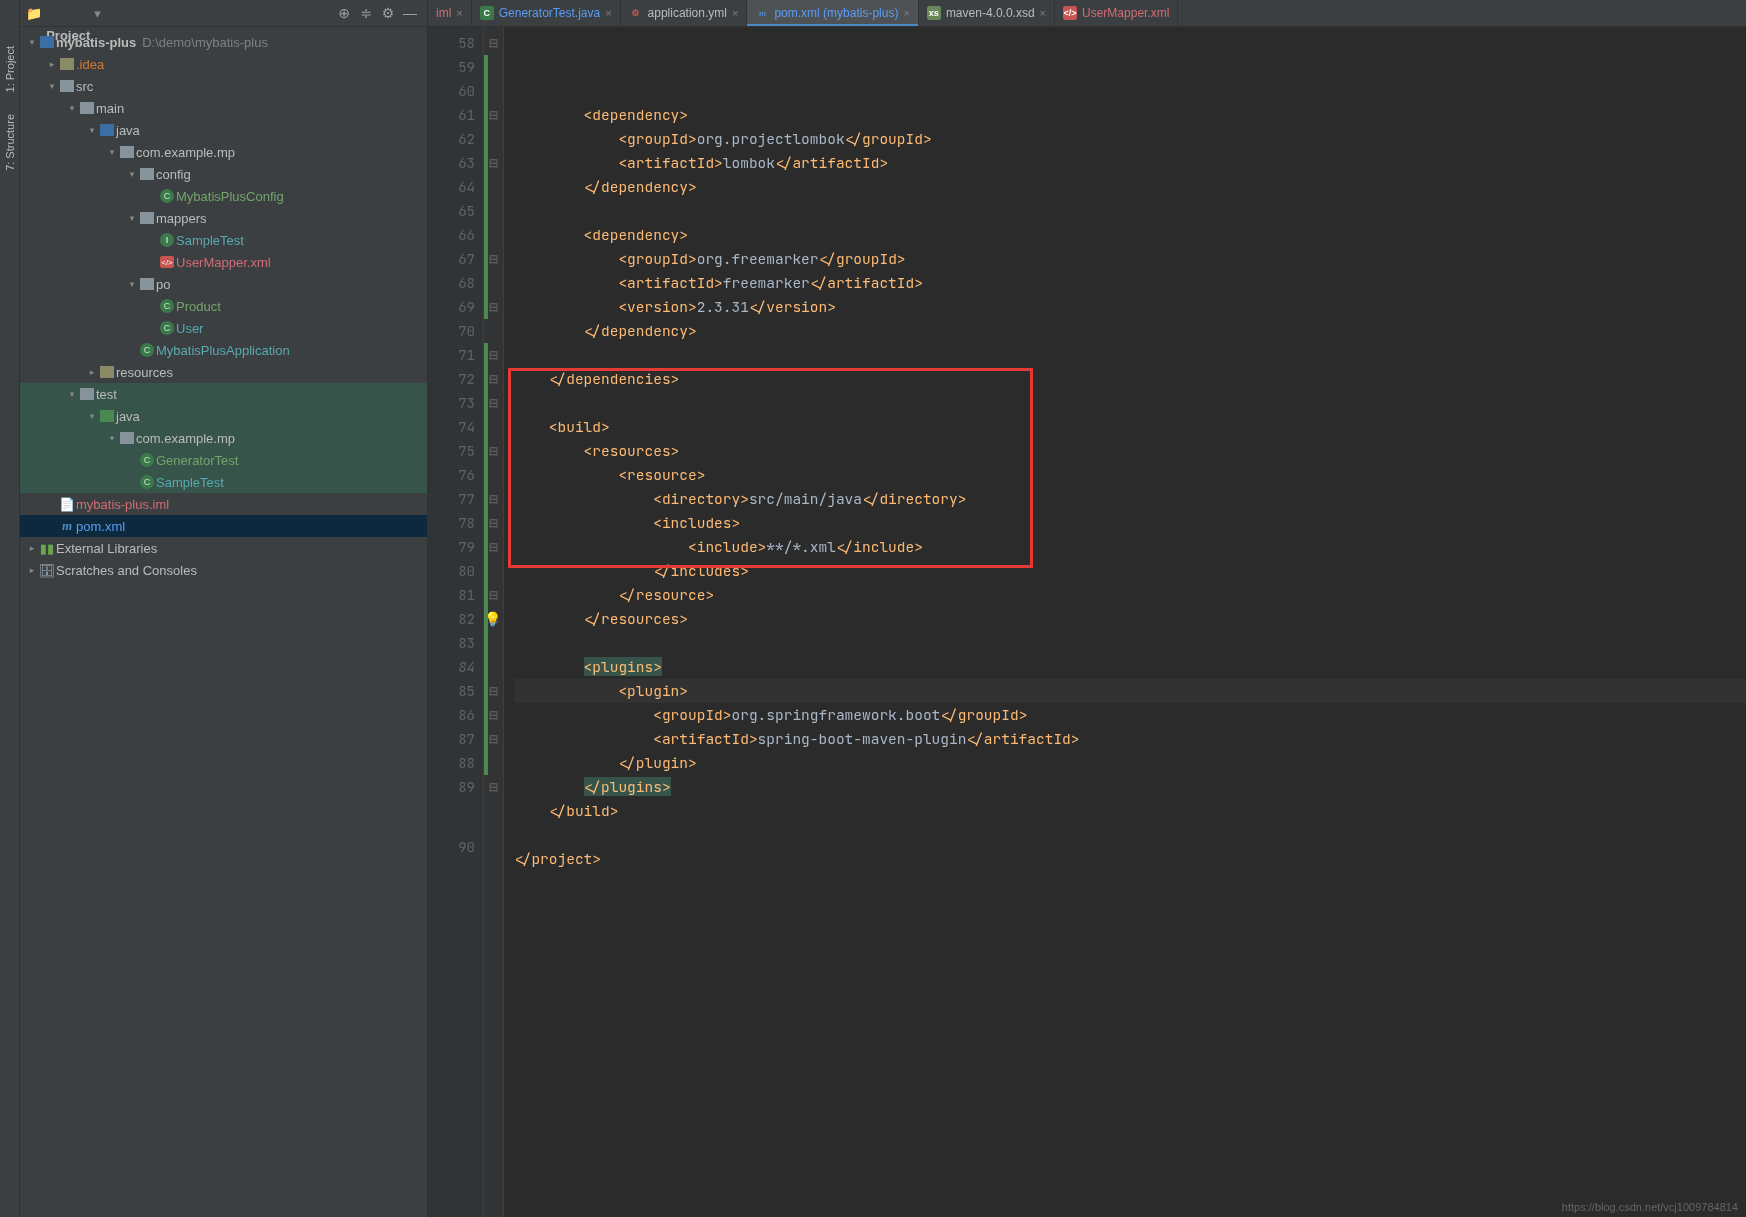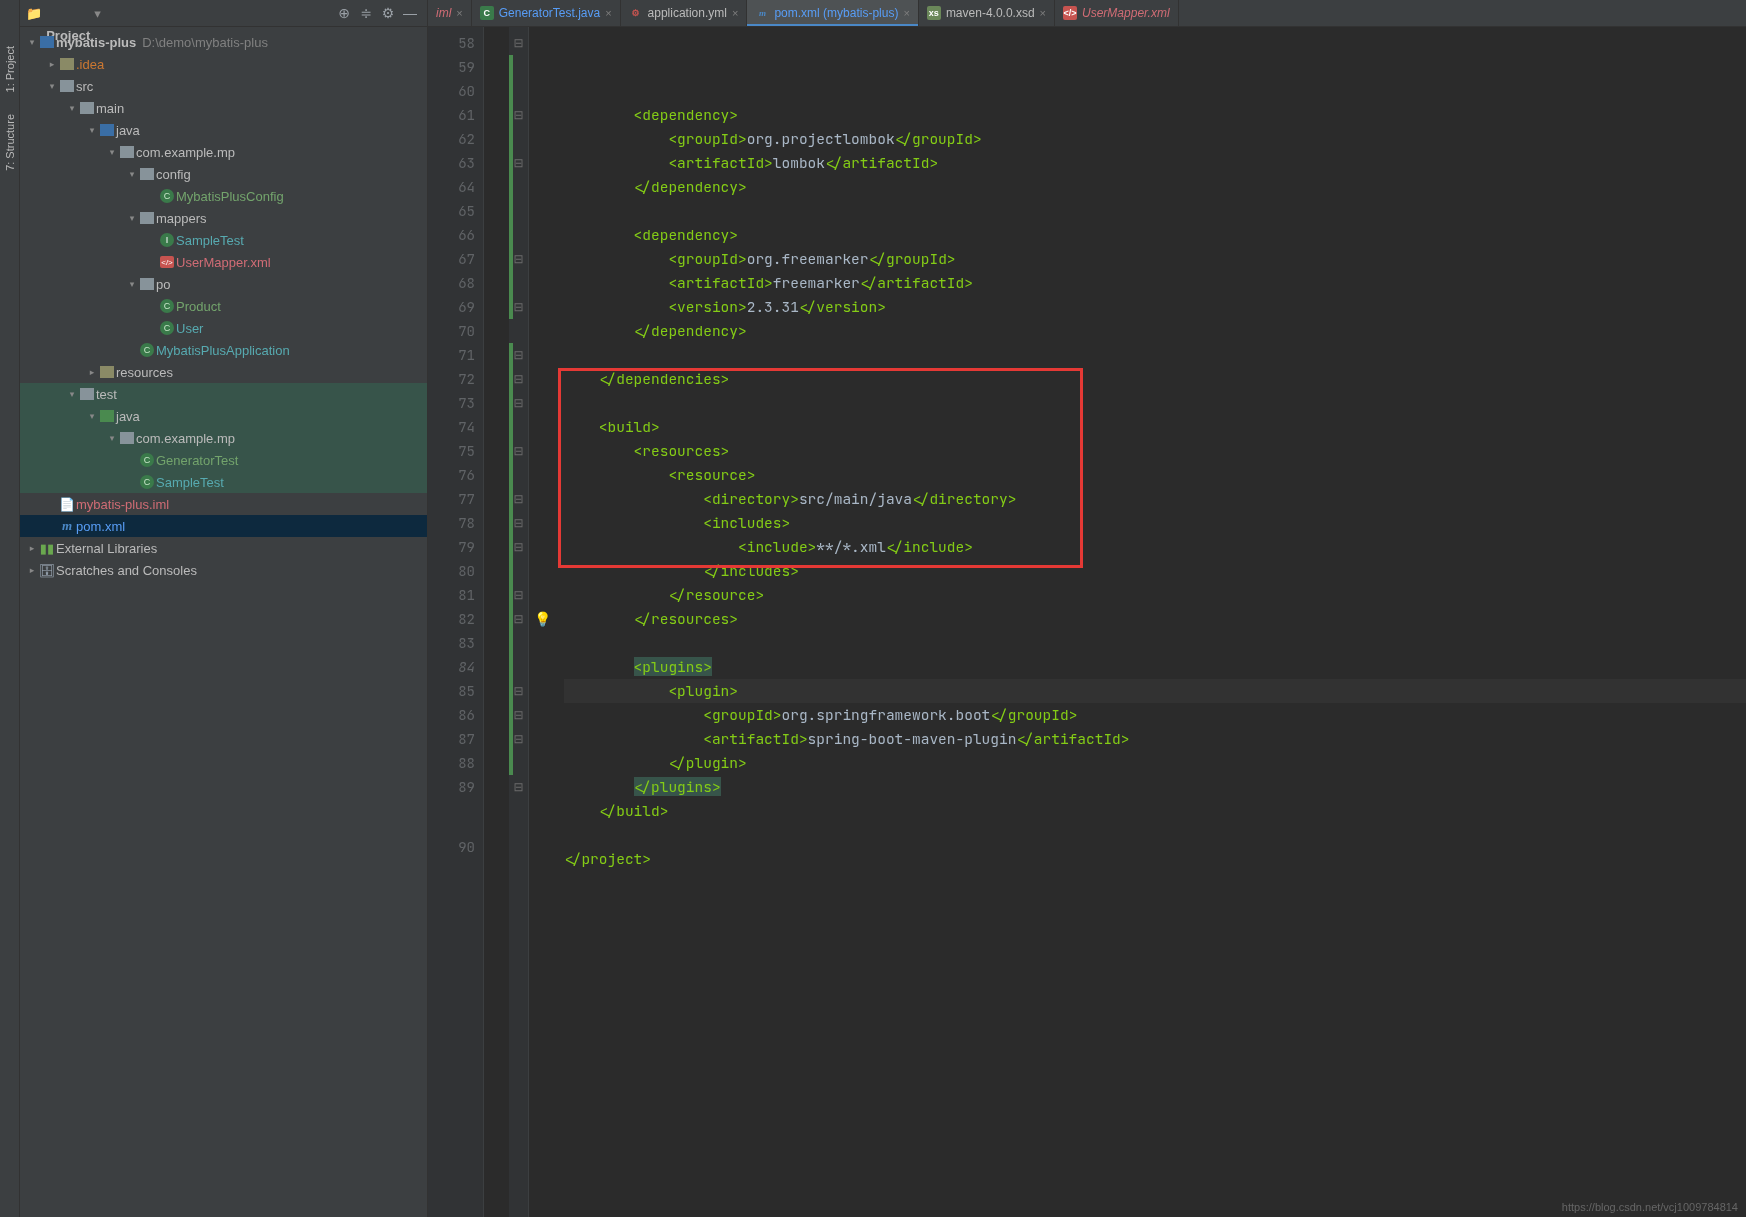--- a/index.html
+++ b/index.html
@@ -125,40 +125,39 @@
     display: flex;
     align-items: center;
     padding: 0 8px;
     gap: 5px;
     border-right: 1px solid #323232;
     cursor: pointer;
     position: relative;
   }
   .tab .tab-label { color: #bbbbbb; font-size: 12px; }
   .tab.mod .tab-label { color: #589df6; }
-  .tab.red .tab-label { color: #d06c75; font-style: italic; }
+  .tab.red .tab-label { color: #d06c75; }
   .tab.active { background: #4e5254; }
   .tab.active::after {
     content:"";
     position:absolute; left:0; right:0; bottom:0; height:2px;
     background:#4a88c7;
   }
   .tab .close { color: #7e7e7e; font-size: 11px; }
   .tab .ticon {
     width: 14px; height:14px; display:inline-flex; align-items:center; justify-content:center;
     border-radius: 2px;
     font-size: 9px; font-weight: bold;
   }
 
   .editor-body {
     flex: 1;
     display: flex;
     overflow: hidden;
     position: relative;
-    gap: 25px;
   }
   .gutter {
     width: 56px;
     background: #313335;
     text-align: right;
     padding: 4px 8px 4px 4px;
     color: #606366;
     font-family: "JetBrains Mono","Consolas",monospace;
     font-size: 14px;
     line-height: 24px;
@@ -178,21 +177,21 @@
     flex: 1;
     font-family: "JetBrains Mono","Consolas",monospace;
     font-size: 14.5px;
     line-height: 24px;
     padding: 4px 0 4px 10px;
     white-space: pre;
     position: relative;
   }
   .codeline { height: 24px; }
   .codeline.current { background: #323232; }
-  .tag { color: #84cc16; }
+  .tag { color: #fdba74; }
   .txt { color: #a9b7c6; }
   .hl2 { background: #37544a; }
 
   .vcs-stripe {
     position: absolute;
     left: 0;
     width: 4px;
     background: #4a8a4f;
   }
 

